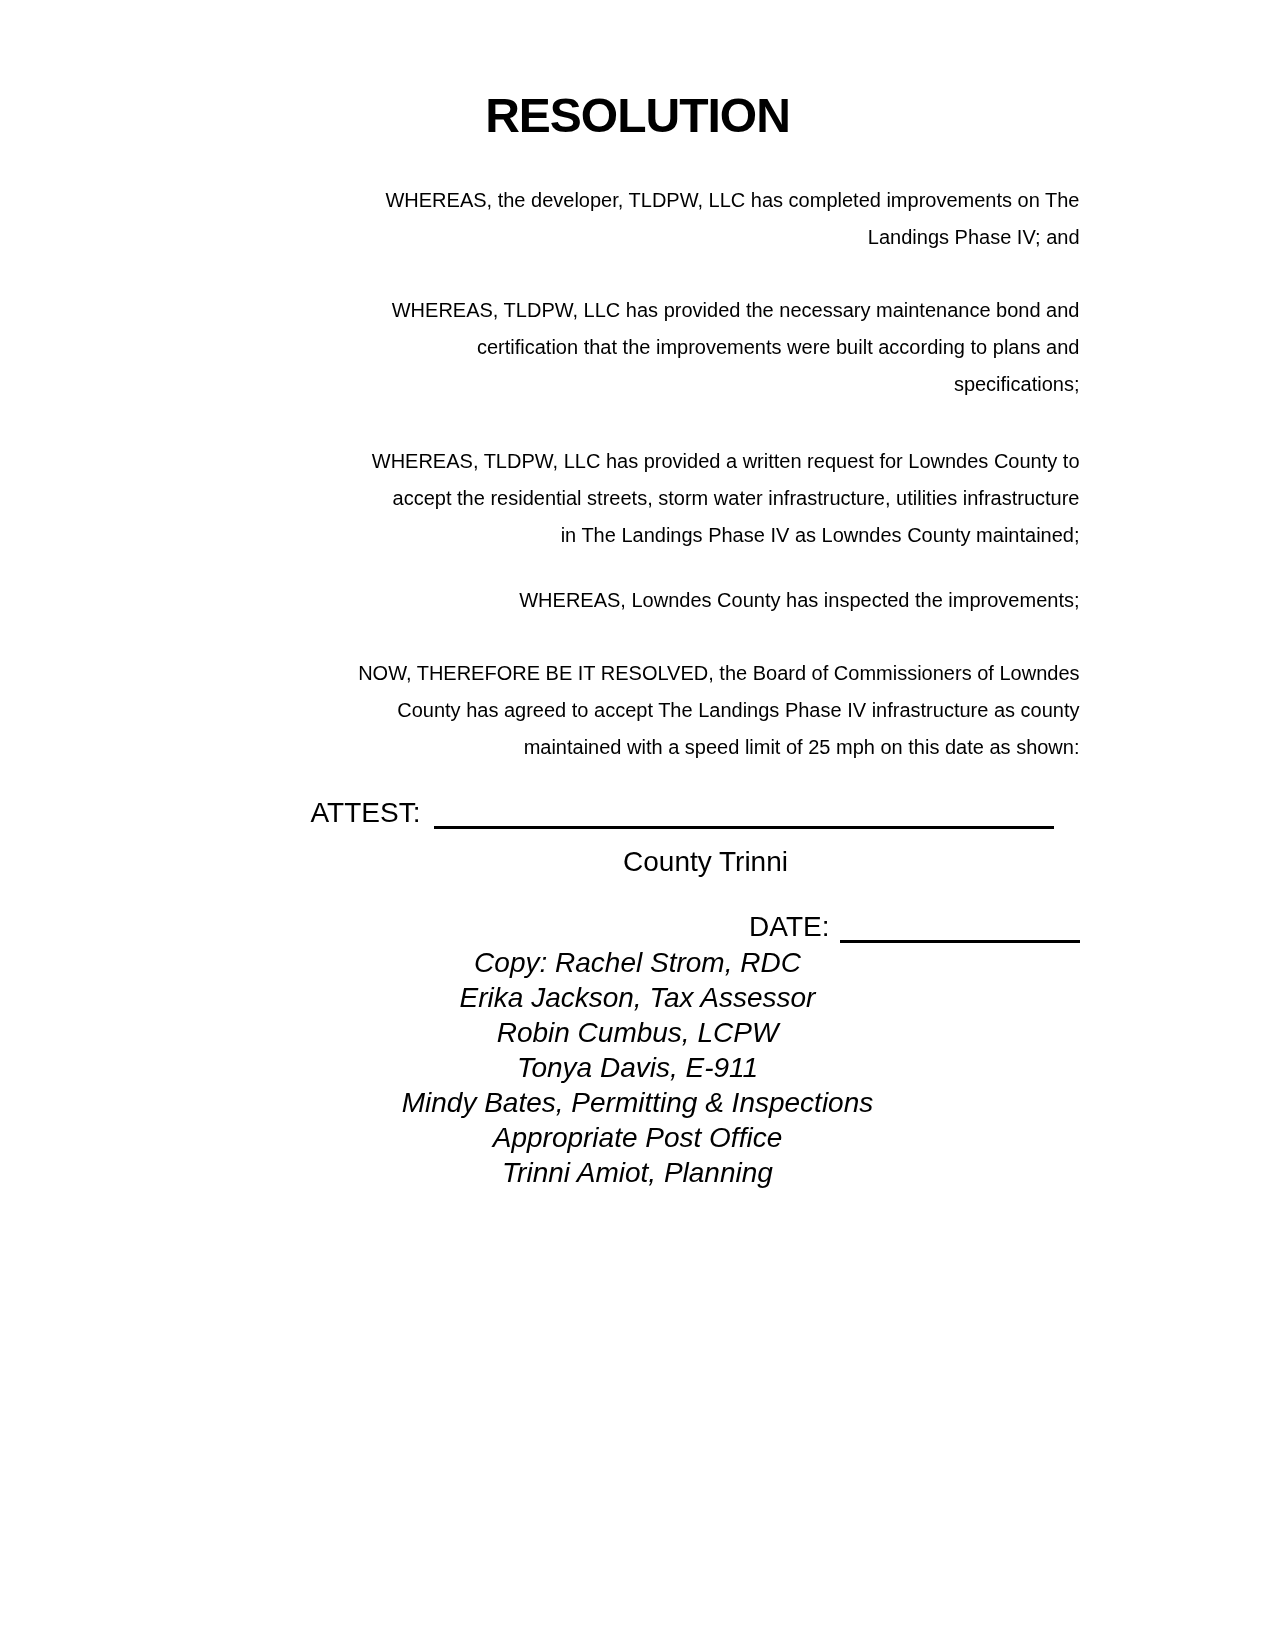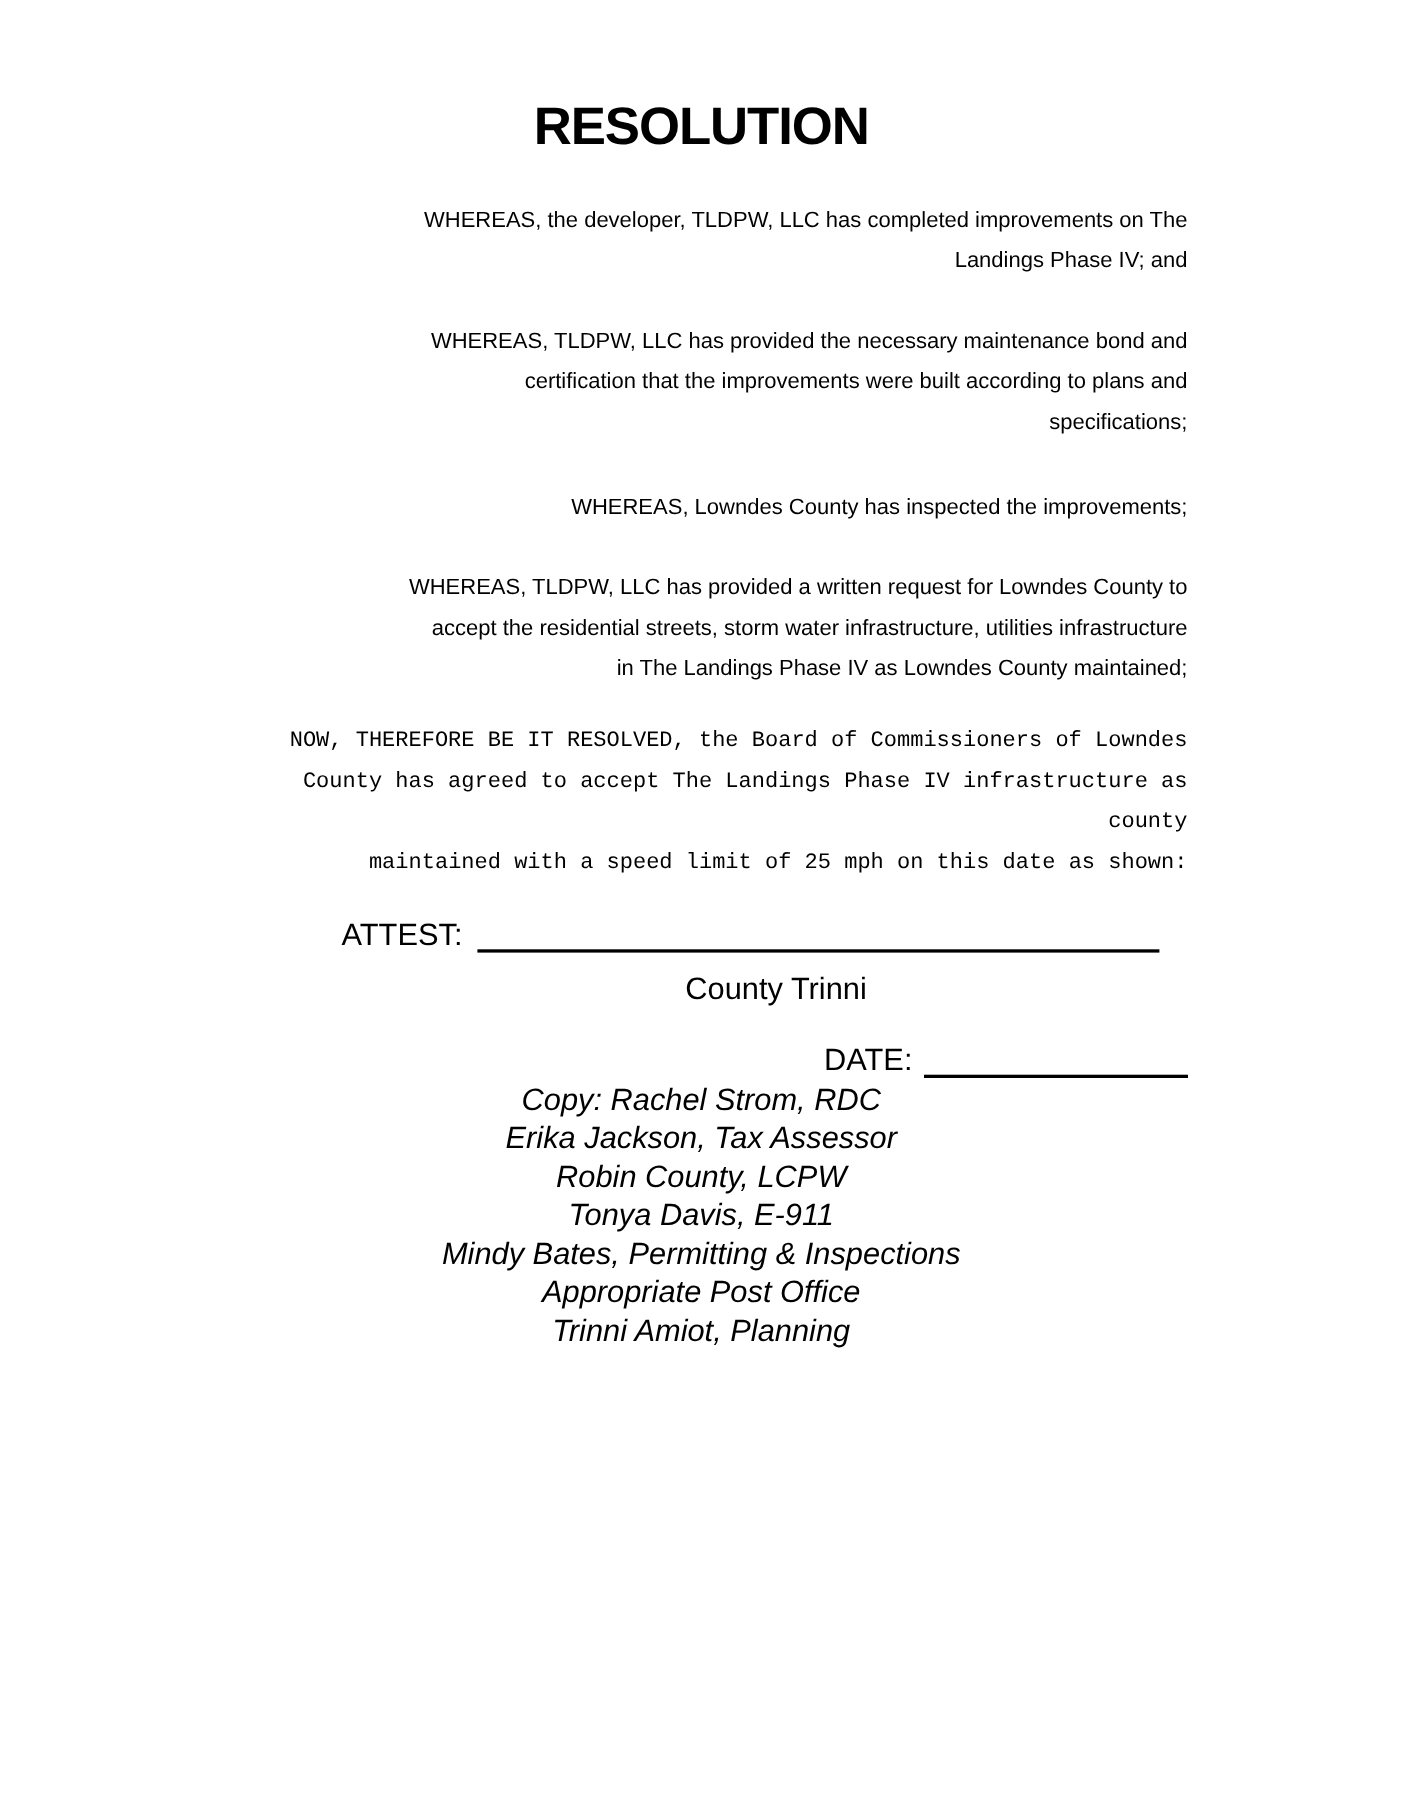--- a/index.html
+++ b/index.html
@@ -26,21 +26,21 @@
   .para {
     margin: 0 0 36px 0;
     text-align: right;
     font-size: 20px;
     line-height: 37px;
   }
   .para .ln { display: block; }
   .para-2 { margin-bottom: 40px; }
   .para-3 { margin-bottom: 36px; }
   .para-4 { margin-bottom: 28px; }
-  .para-5 { margin-bottom: 28px; font-family: Liberation Mono, monospace; }
+  .para-5 { margin-bottom: 28px; }
   .attest-row {
     display: flex;
     align-items: flex-end;
     margin: 0 0 12px 115px;
     font-size: 28px;
     line-height: 37px;
   }
   .attest-line {
     display: block;
     width: 620px;
@@ -89,28 +89,28 @@
     <span class="ln">WHEREAS, the developer, TLDPW, LLC has completed improvements on The</span>
     <span class="ln">Landings Phase IV; and</span>
   </p>
 
   <p class="para para-2">
     <span class="ln">WHEREAS, TLDPW, LLC has provided the necessary maintenance bond and</span>
     <span class="ln">certification that the improvements were built according to plans and</span>
     <span class="ln">specifications;</span>
   </p>
 
-  <p class="para para-3">
-    <span class="ln">WHEREAS, Lowndes County has inspected the improvements;</span>
-  </p>
-
   <p class="para para-4">
     <span class="ln">WHEREAS, TLDPW, LLC has provided a written request for Lowndes County to</span>
     <span class="ln">accept the residential streets, storm water infrastructure, utilities infrastructure</span>
     <span class="ln">in The Landings Phase IV as Lowndes County maintained;</span>
+  </p>
+
+  <p class="para para-3">
+    <span class="ln">WHEREAS, Lowndes County has inspected the improvements;</span>
   </p>
 
   <p class="para para-5">
     <span class="ln">NOW, THEREFORE BE IT RESOLVED, the Board of Commissioners of Lowndes</span>
     <span class="ln">County has agreed to accept The Landings Phase IV infrastructure as county</span>
     <span class="ln">maintained with a speed limit of 25 mph on this date as shown:</span>
   </p>
 
   <div class="attest-row">
     <span class="attest-label">ATTEST:</span>
@@ -119,20 +119,20 @@
   <div class="sig-caption">County Trinni</div>
 
   <div class="date-row">
     <span class="date-label">DATE:</span>
     <span class="date-line"></span>
   </div>
 
   <div class="copy-list">
     <span class="copy-item">Copy: Rachel Strom, RDC</span>
     <span class="copy-item">Erika Jackson, Tax Assessor</span>
-    <span class="copy-item">Robin County, LCPW</span>
+    <span class="copy-item">Robin Cumbus, LCPW</span>
     <span class="copy-item">Tonya Davis, E-911</span>
     <span class="copy-item">Mindy Bates, Permitting &amp; Inspections</span>
     <span class="copy-item">Appropriate Post Office</span>
     <span class="copy-item">Trinni Amiot, Planning</span>
   </div>
 
 </div>
 
 </body></html>

